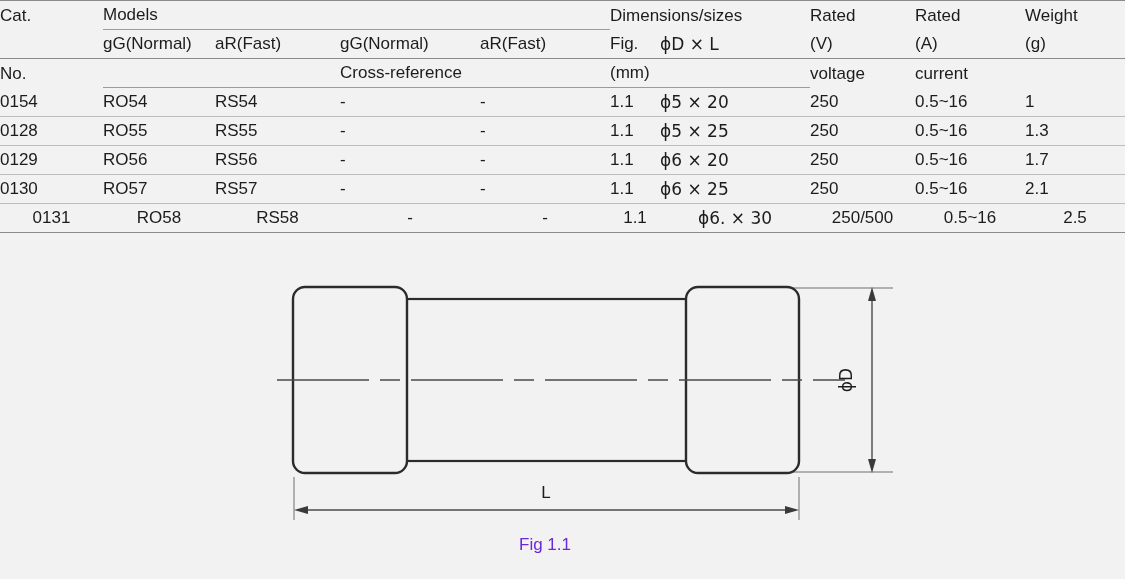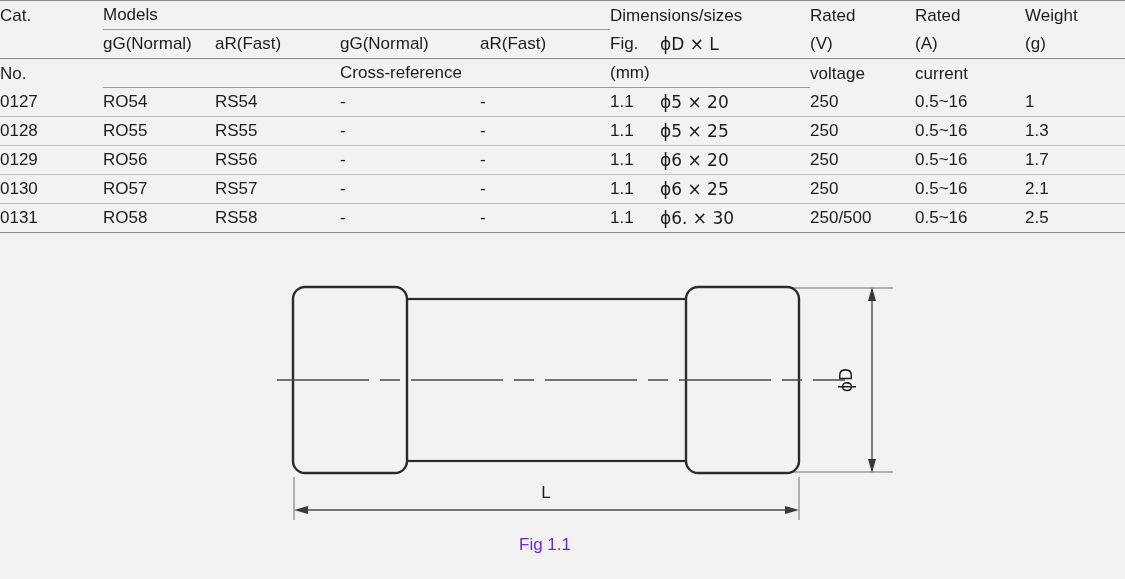--- a/index.html
+++ b/index.html
@@ -46,20 +46,21 @@
   .rule-head-bottom { border-bottom: 1.5px solid #8a8a8a; }
 
   
   .data-row td {
     height: 28px;
     line-height: 28px;
     border-bottom: 1.5px solid #bdbdbd;
   }
   .data-row.last td {
     border-bottom: 1.5px solid #8a8a8a;
+    text-align: center;
   }
 
   .pad-l { padding-left: 6px; }
 
   
   .c-cat   { width: 103px; }
   .c-gg    { width: 112px; }
   .c-ar    { width: 125px; }
   .c-xgg   { width: 140px; }
   .c-xar   { width: 130px; }
@@ -138,21 +139,21 @@
     <td class="pad-l">No.</td>
     <td class="rule-under" colspan="2"></td>
     <td class="rule-under pad-l" colspan="2">Cross-reference</td>
     <td class="rule-under pad-l" colspan="2">(mm)</td>
     <td class="pad-l">voltage</td>
     <td class="pad-l">current</td>
     <td class="pad-l"></td>
   </tr>
 
   <tr class="data-row">
-    <td class="pad-l">0127</td>
+    <td class="pad-l">0154</td>
     <td class="pad-l">RO54</td>
     <td class="pad-l">RS54</td>
     <td class="pad-l">-</td>
     <td class="pad-l">-</td>
     <td class="pad-l">1.1</td>
     <td class="pad-l phi">ϕ5 × 20</td>
     <td class="pad-l">250</td>
     <td class="pad-l">0.5~16</td>
     <td class="pad-l">1</td>
   </tr>

